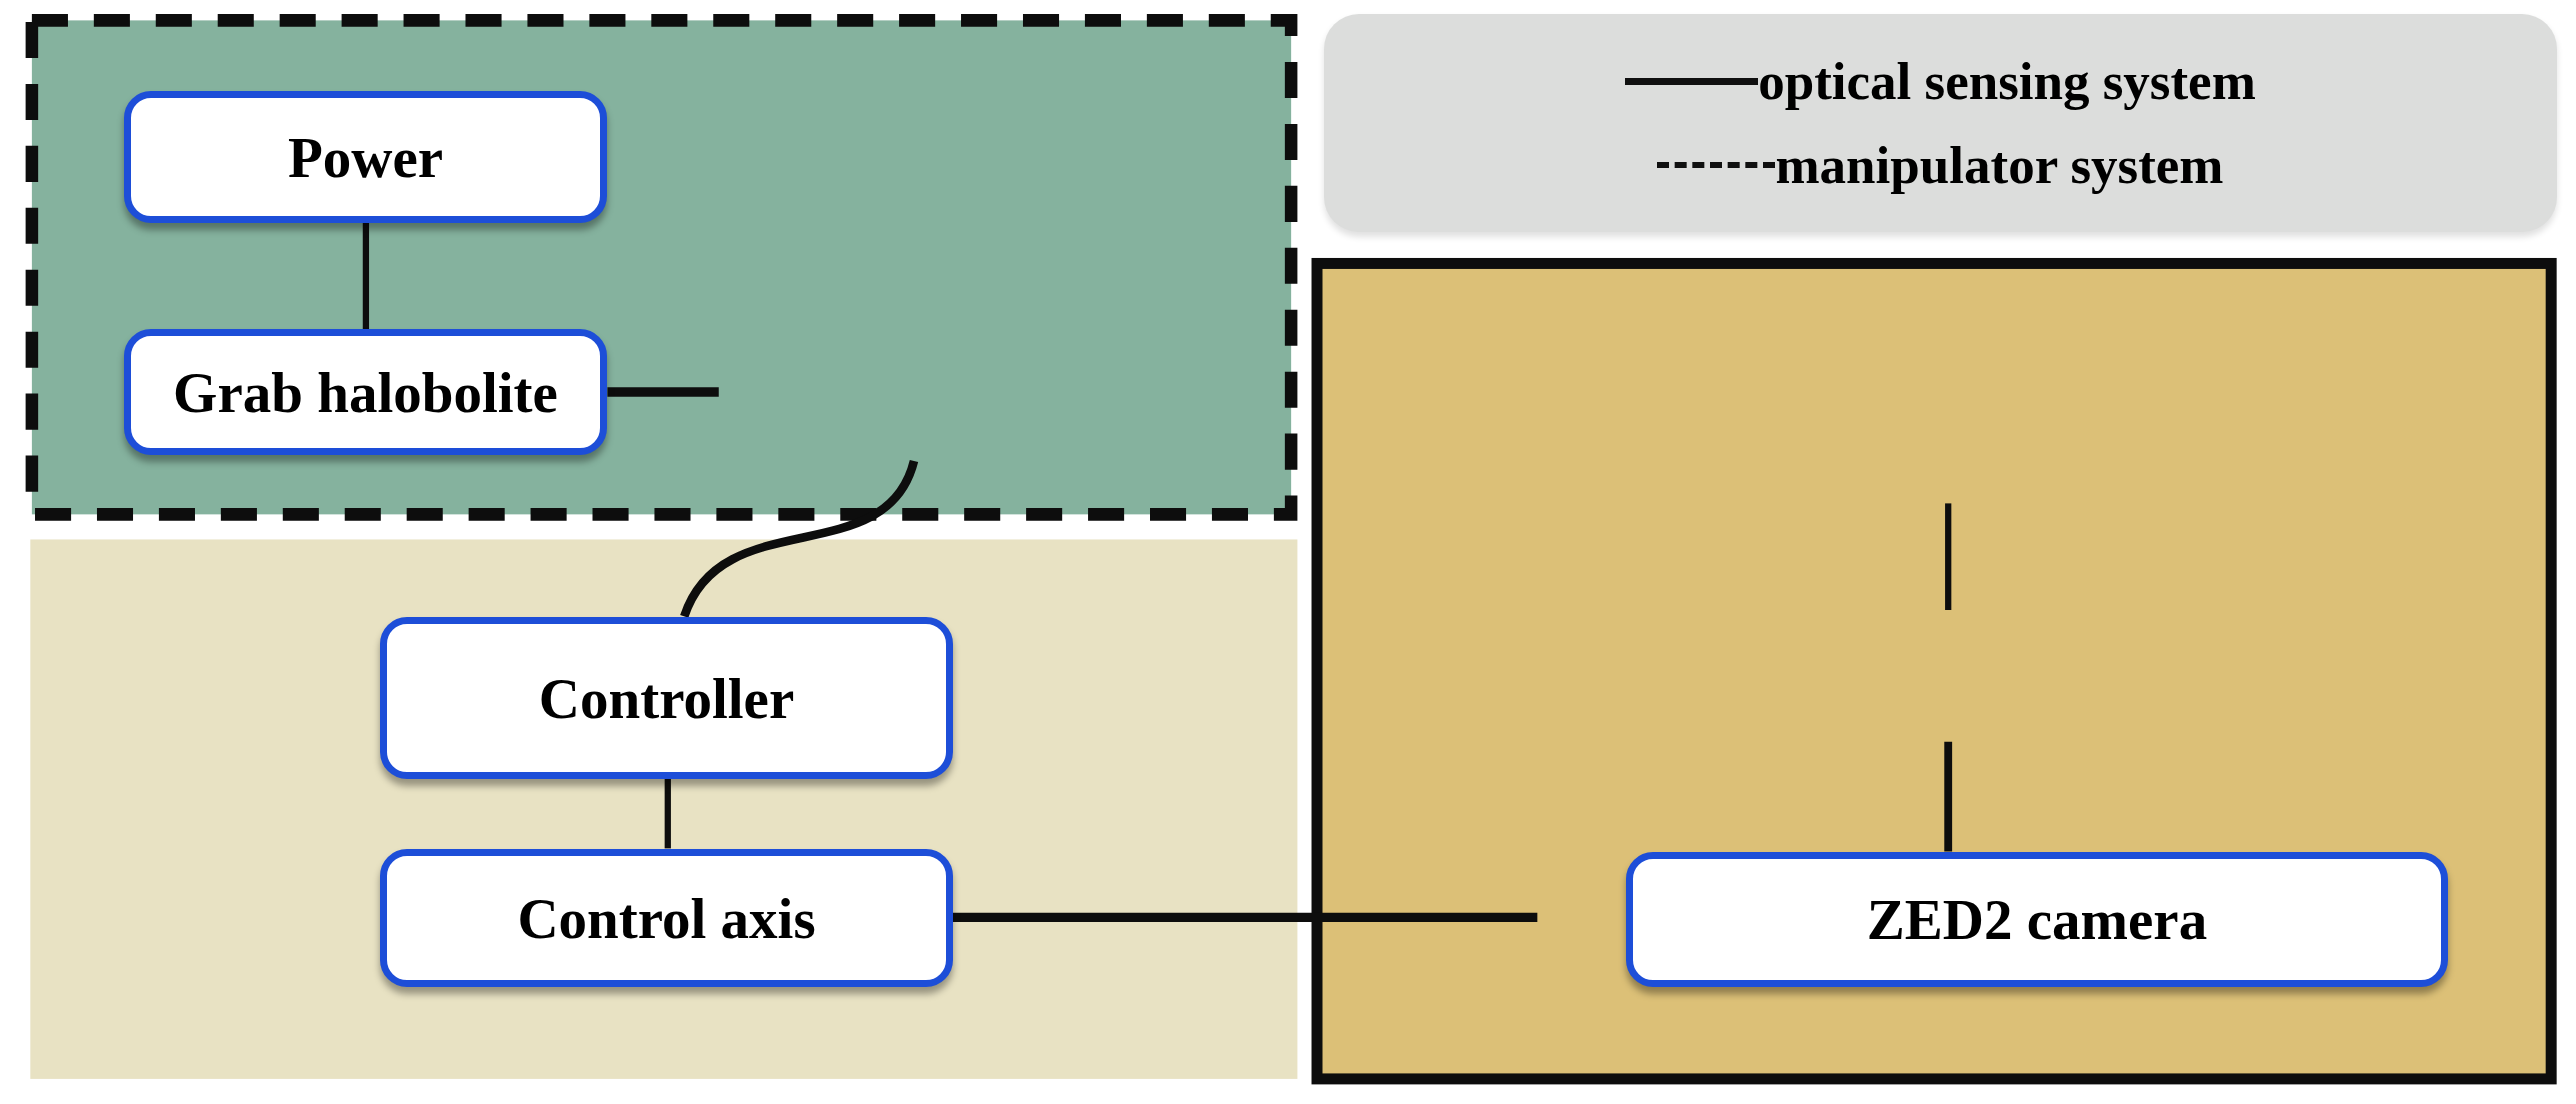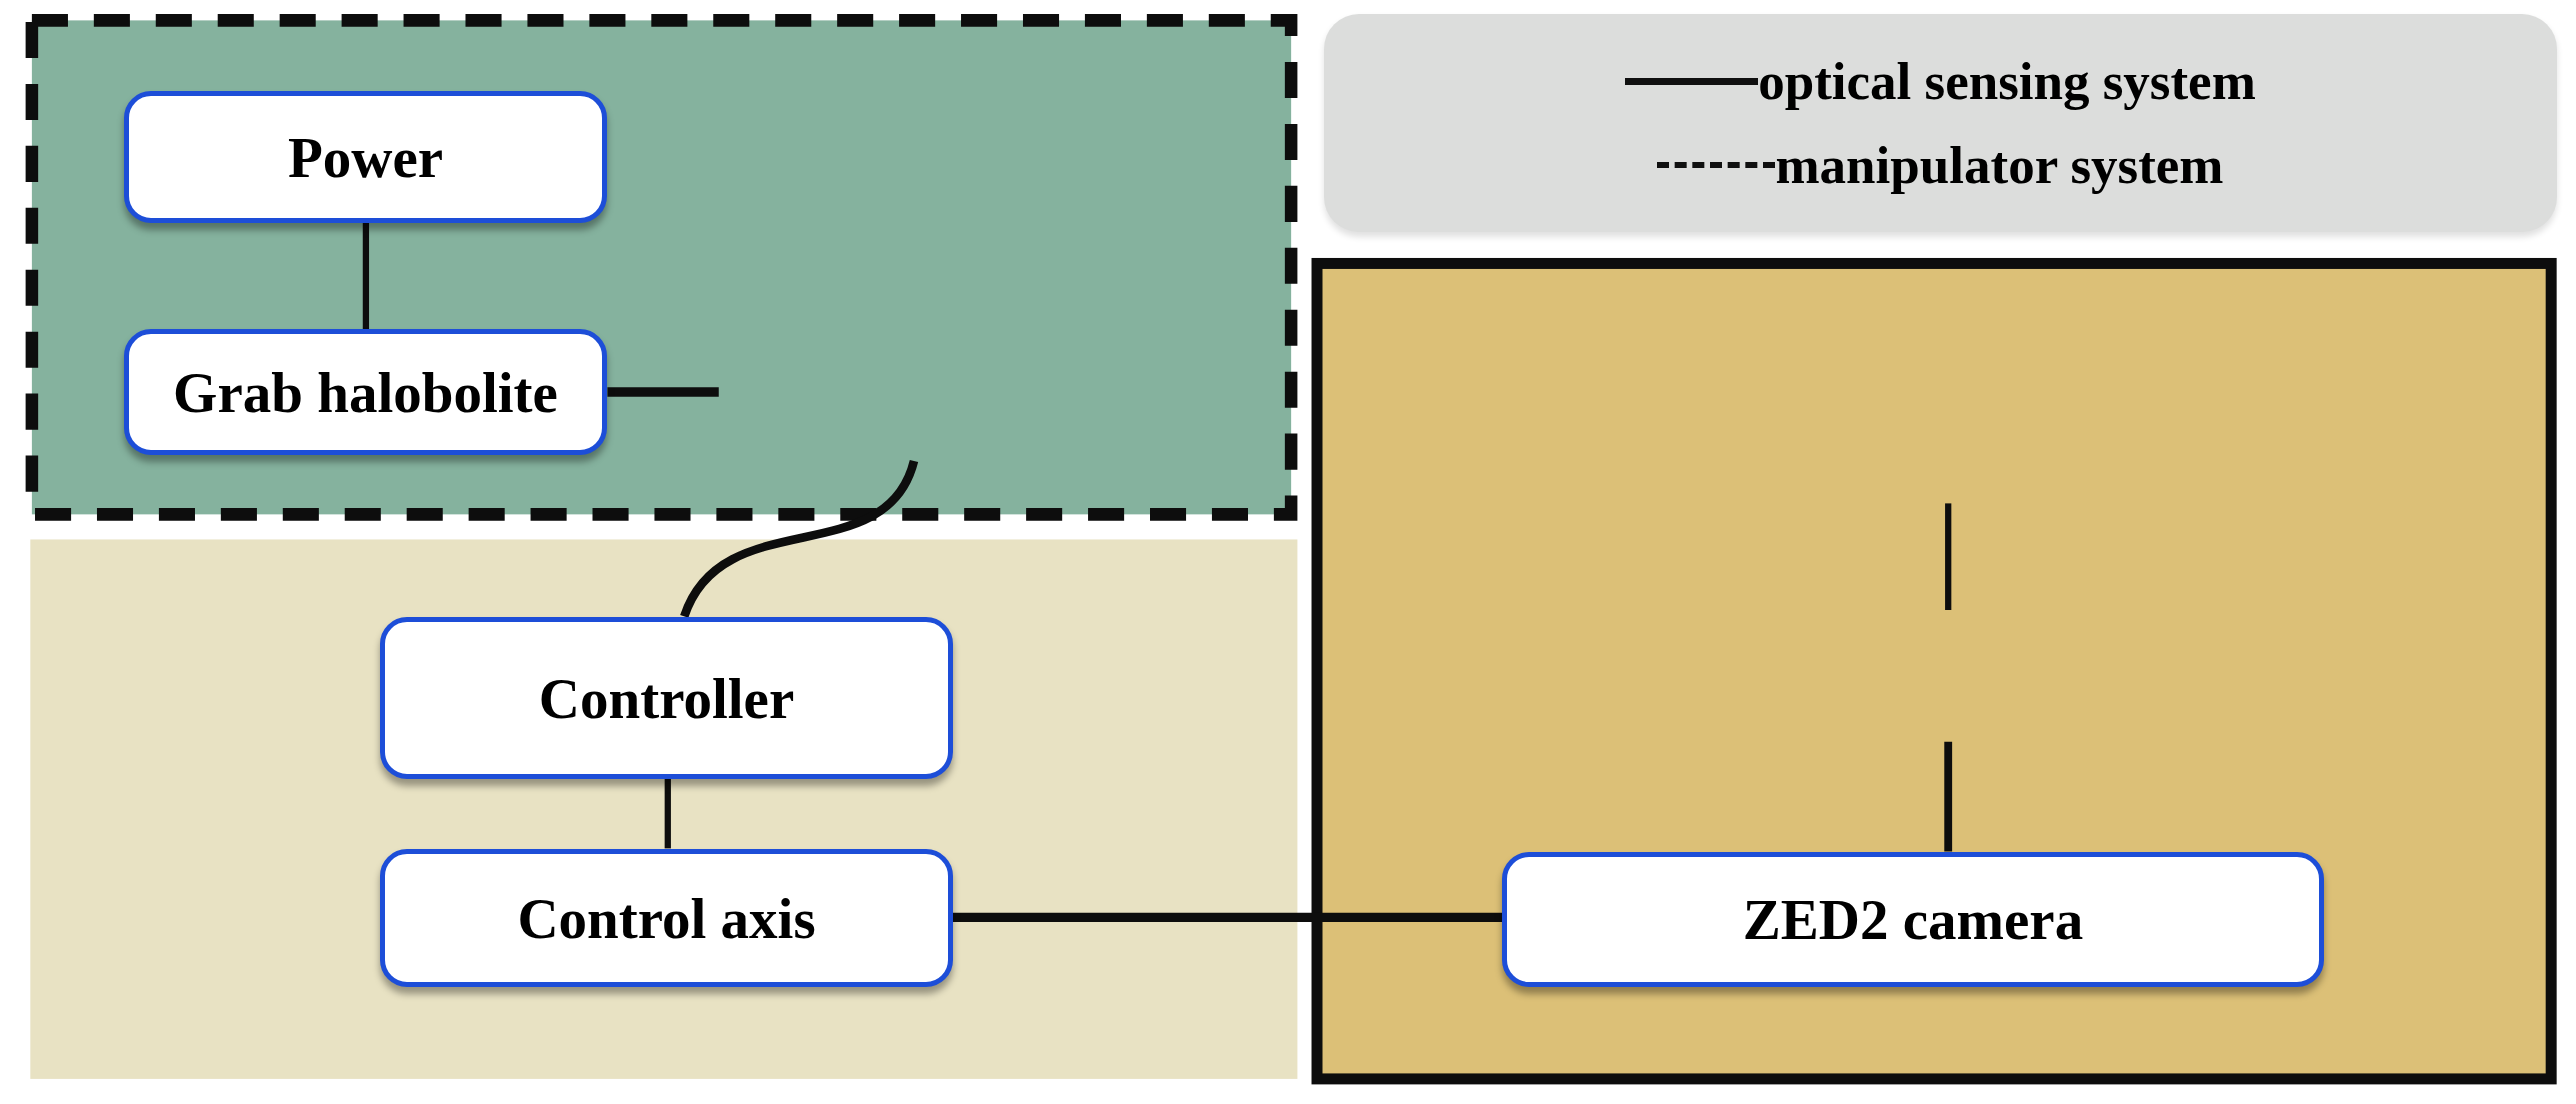--- a/index.html
+++ b/index.html
@@ -14,40 +14,40 @@
   .layer {
     position: absolute;
     left: 0; top: 0;
     width: 2576px; height: 1104px;
     display: block;
   }
   .node {
     position: absolute;
     box-sizing: border-box;
     background: #ffffff;
-    border: 5px solid #1d4ed8;
+    border: 7px solid #1d4ed8;
     border-radius: 27px;
     display: flex;
     align-items: center;
     justify-content: center;
     font-weight: bold;
     font-size: 57px;
     color: #000000;
     box-shadow: 0 6.3px 7.8px rgba(0,0,0,0.35);
     white-space: nowrap;
     text-align: center;
   }
   .n-power          { left: 124px;  top: 91px;  width: 483px;  height: 132px; }
   .n-grab           { left: 124px;  top: 329px;  width: 483px;  height: 126px; }
   .n-manipulator    { left: 719px;  top: 322px;  width: 483px;  height: 140px; }
   .n-controller     { left: 380px;  top: 617px;  width: 573px;  height: 162px; }
   .n-control-axis   { left: 380px;  top: 849px; width: 573px;  height: 138px; }
   .n-identification { left: 1537px; top: 369px;  width: 822px; height: 135px; }
   .n-neural         { left: 1537px; top: 610px;  width: 822px; height: 132px; }
-  .n-zed2           { left: 1502px; top: 852px; width: 822px; height: 135px; }
+  .n-zed2           { left: 1626px; top: 852px; width: 822px; height: 135px; }
 
   .legend {
     position: absolute;
     left: 1324px; top: 14px;
     width: 1233px; height: 218px;
     box-sizing: border-box;
     background: #dcdddc;
     border-radius: 35px;
     display: flex;
     flex-direction: column;

